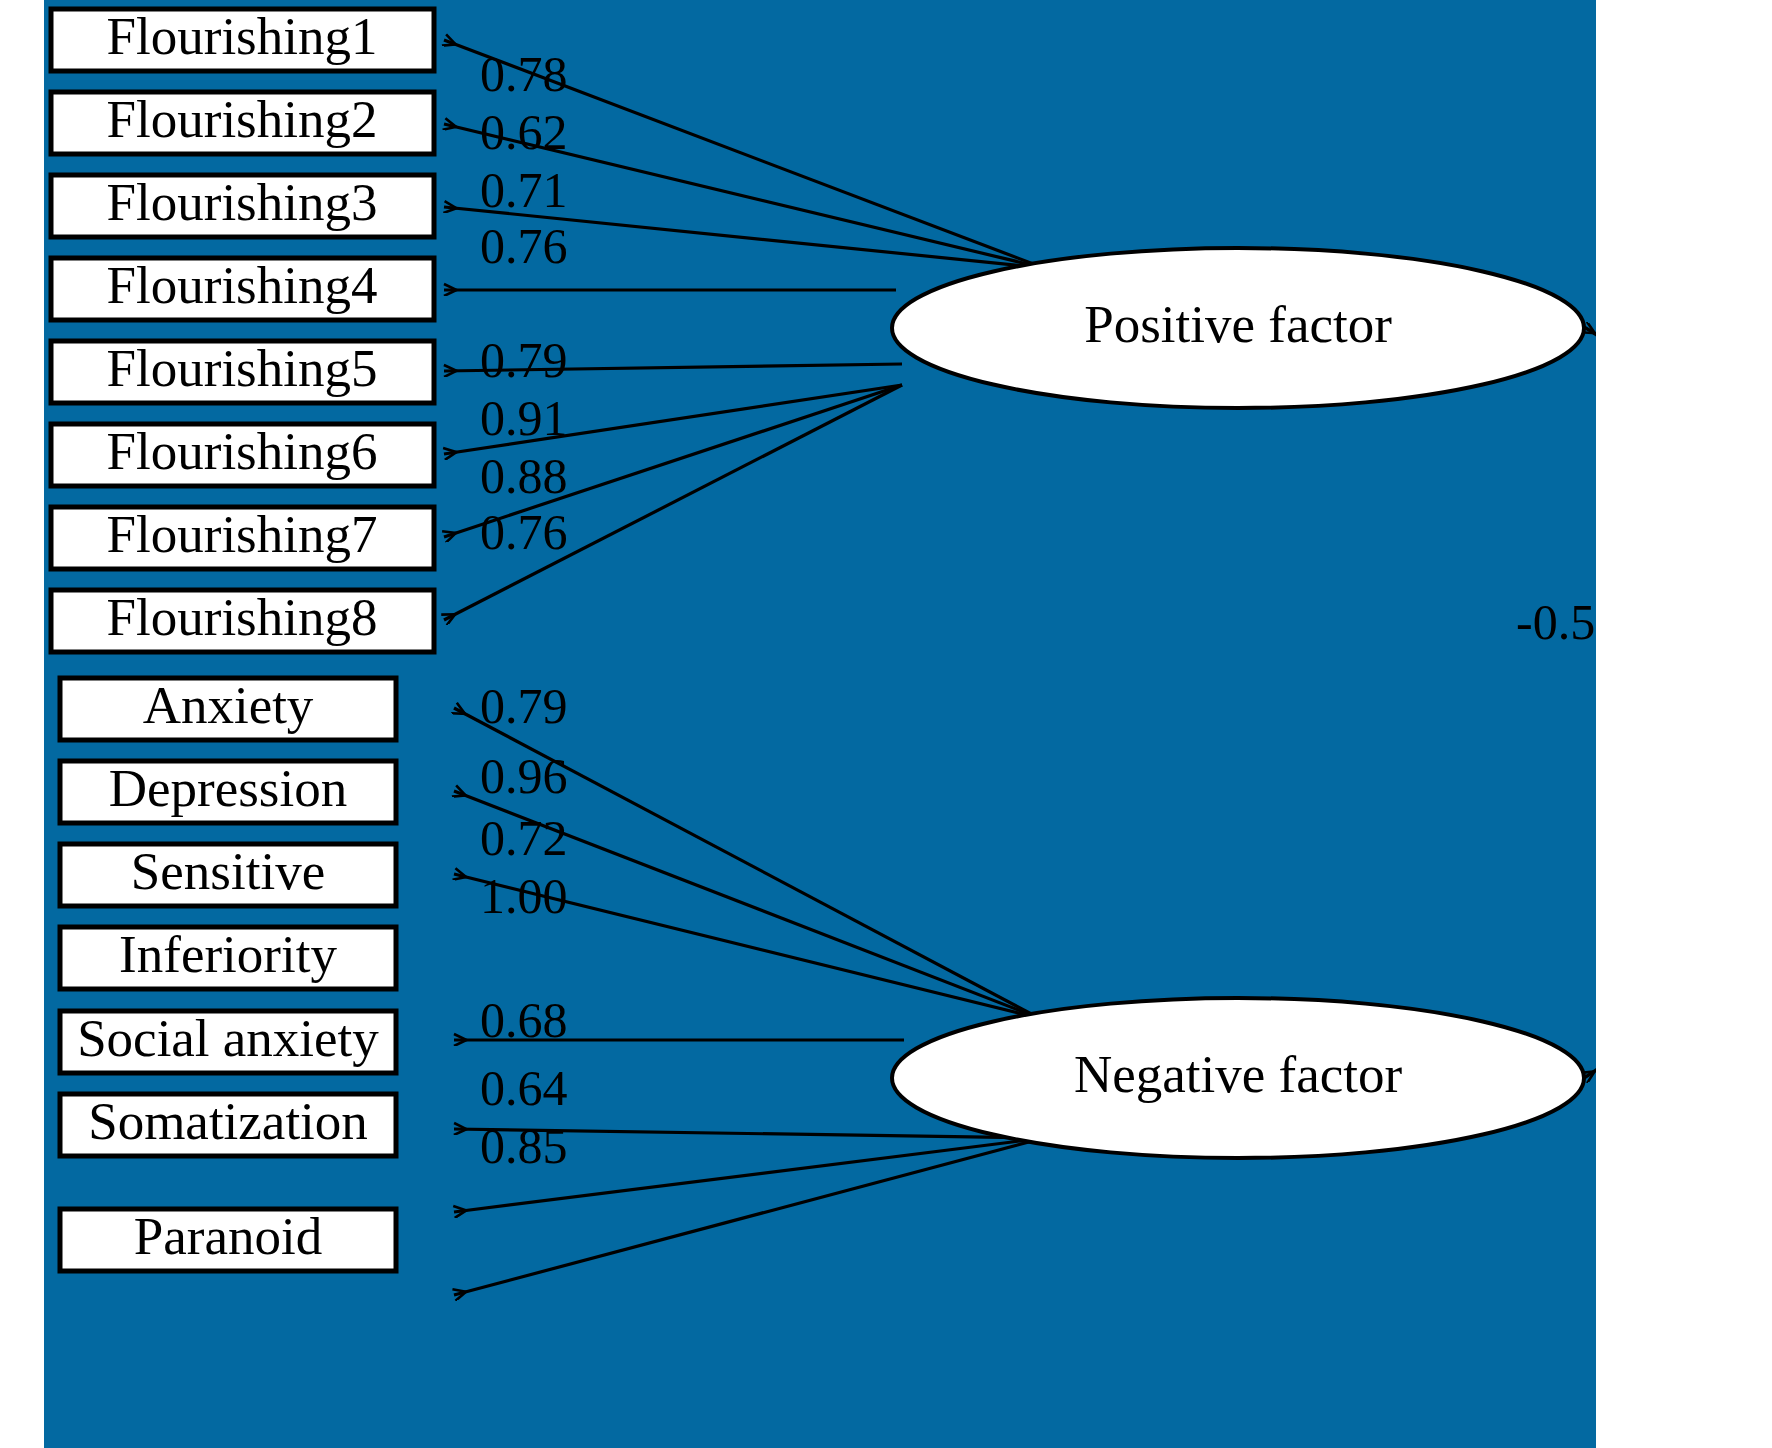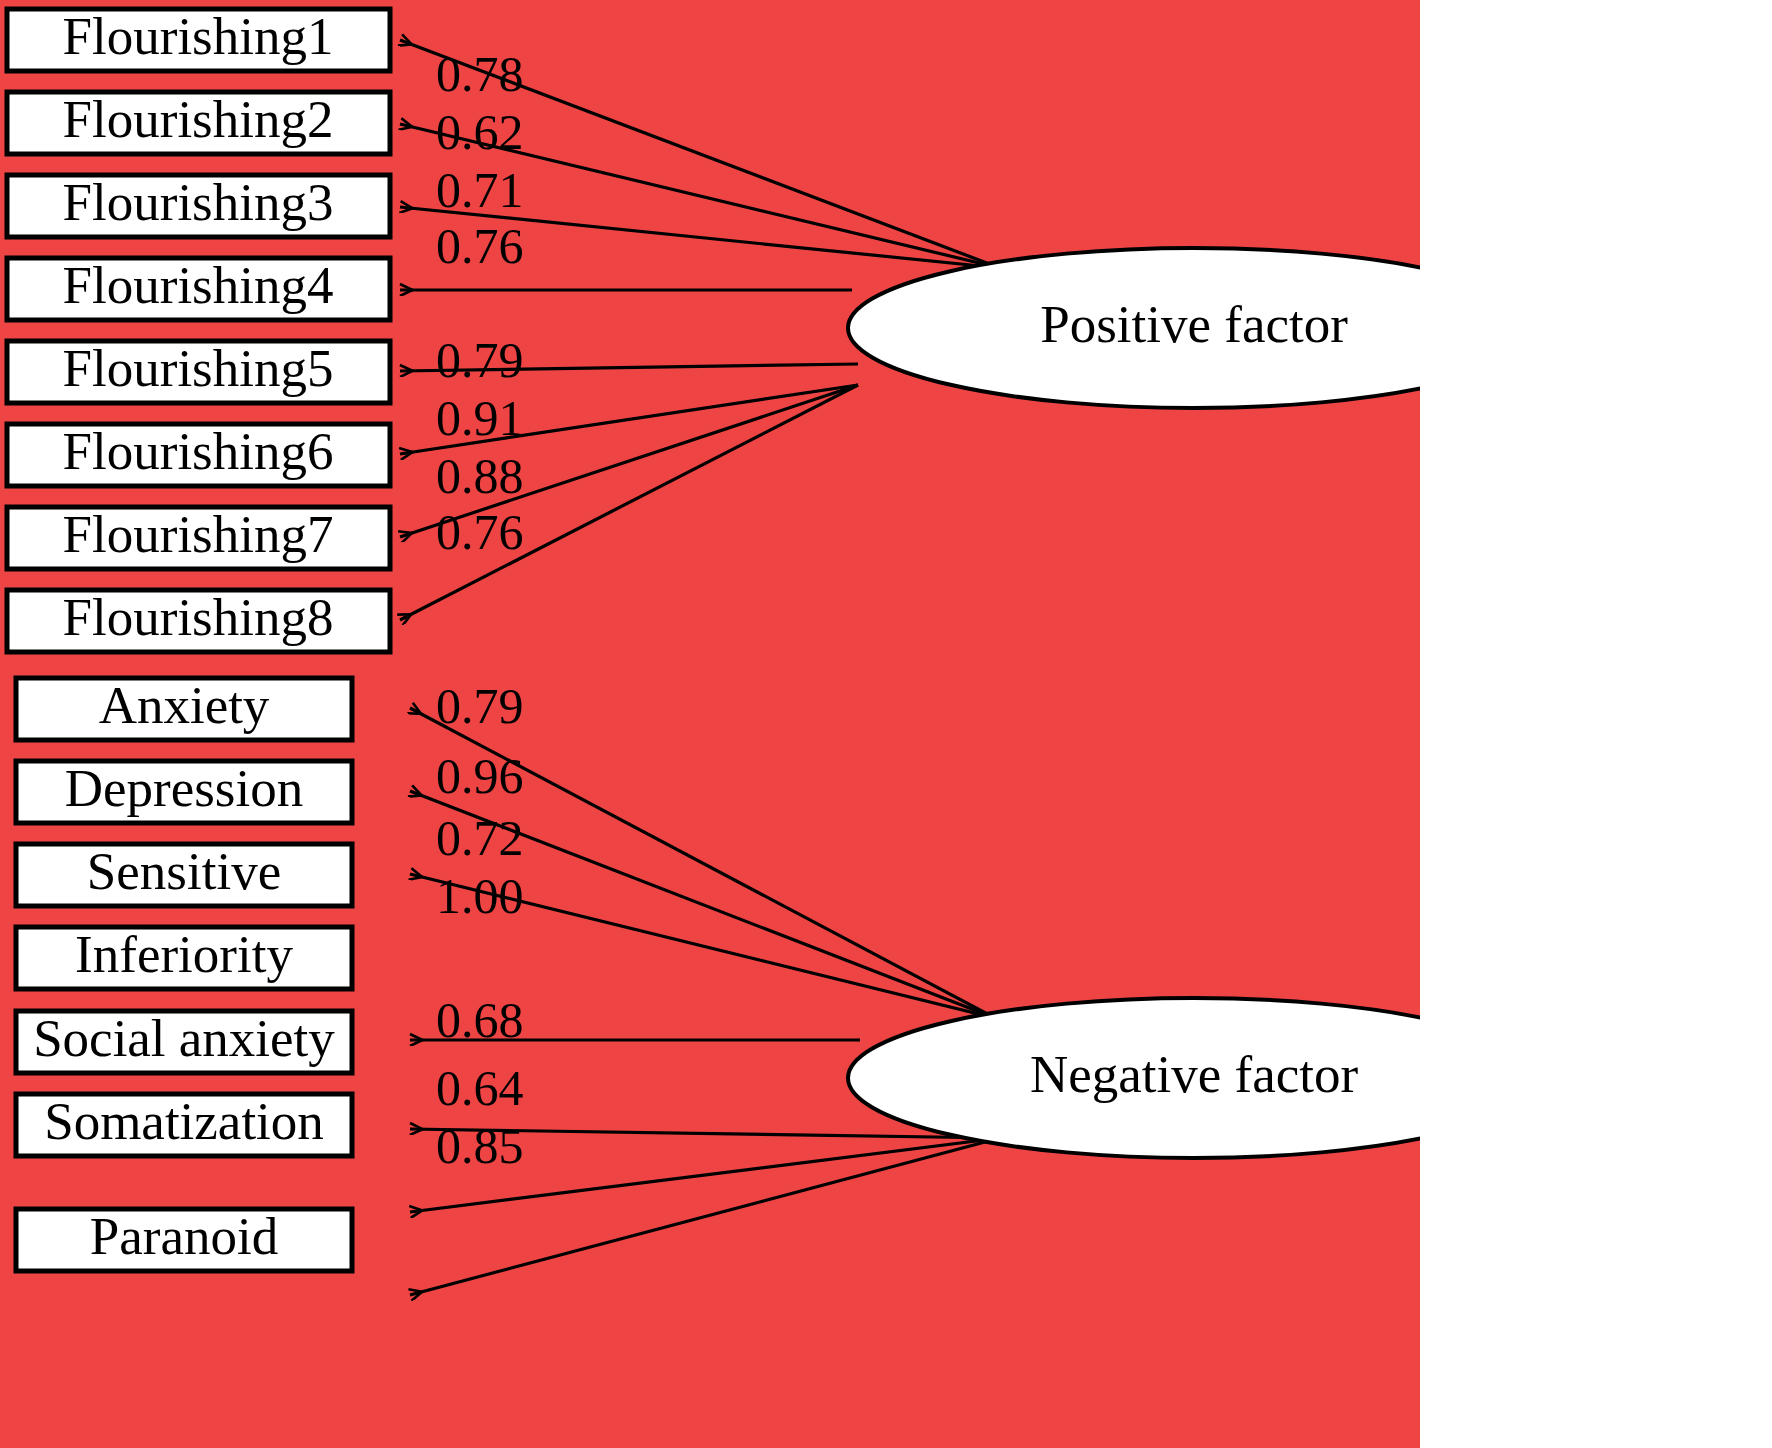--- a/index.html
+++ b/index.html
@@ -3,25 +3,26 @@
 <meta charset="utf-8">
 <title>SEM Path Diagram</title>
 <style>
   html, body {
     margin: 0;
     padding: 0;
     background: #ffffff;
   }
   #diagram-root {
     position: relative;
-    width: 1420px;
+    width: 1552px;
     height: 1448px;
-    background: #ef4444;
+    background: #0369a1;
     font-family: "Liberation Serif", "DejaVu Serif", serif;
     overflow: hidden;
+    margin-left: 44px;
   }
   #sem-svg {
     position: absolute;
     left: 0;
     top: 0;
     width: 1772px;
     height: 1448px;
   }
   .box-rect {
     fill: #ffffff;

